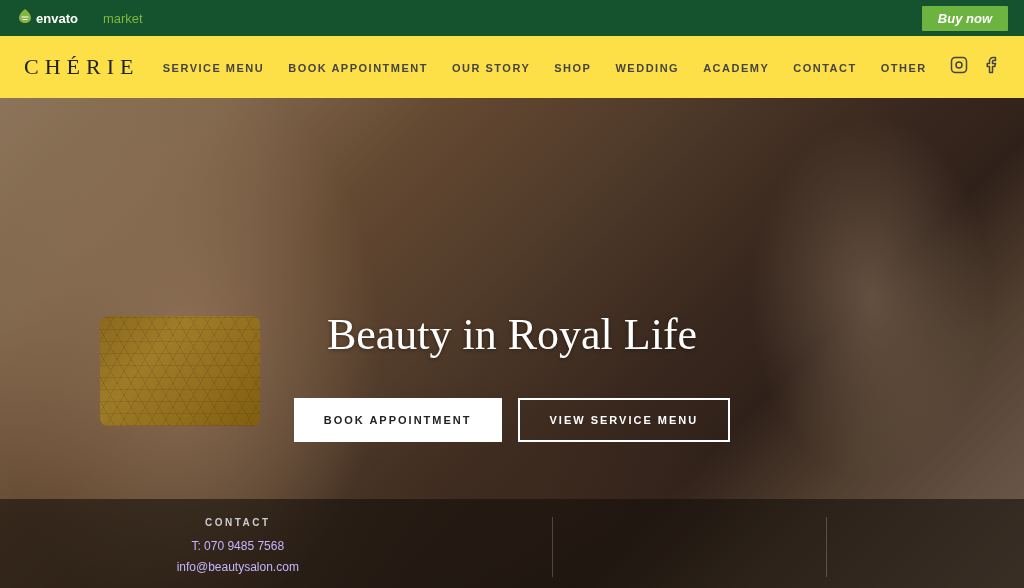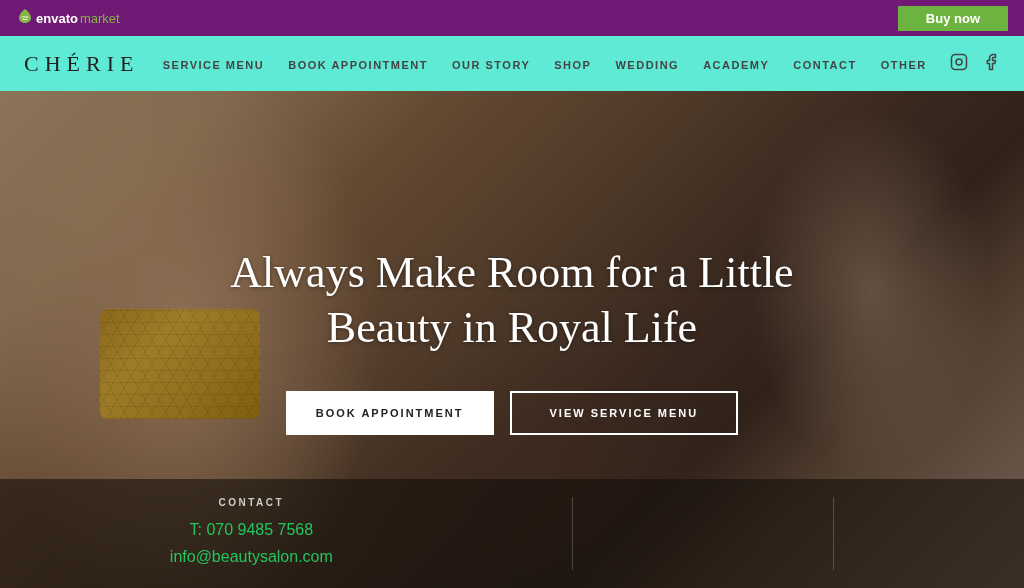--- a/index.html
+++ b/index.html
@@ -7,21 +7,21 @@
     body {
       font-family: 'Georgia', serif;
       width: 1024px;
       height: 588px;
       overflow: hidden;
       position: relative;
     }
 
     
     .envato-bar {
-      background: #701a75;
+      background: #14532d;
       height: 36px;
       display: flex;
       align-items: center;
       justify-content: space-between;
       padding: 0 16px;
       position: relative;
       z-index: 100;
     }
 
     .envato-logo {
@@ -40,38 +40,40 @@
       color: white;
       font-size: 13px;
       font-family: Arial, sans-serif;
       font-weight: bold;
     }
 
     .envato-logo-market {
       color: #82b541;
       font-size: 13px;
       font-family: Arial, sans-serif;
+      margin-left: 23px;
     }
 
     .buy-now-btn {
       background: #6db33f;
       color: white;
       border: none;
-      padding: 5px 28px;
+      padding: 5px 16px;
       font-size: 13px;
       font-family: Arial, sans-serif;
       font-weight: bold;
       border-radius: 1px;
       cursor: pointer;
+      font-style: italic;
     }
 
     
     .nav-bar {
-      background: #5eead4;
-      height: 55px;
+      background: #fde047;
+      height: 62px;
       display: flex;
       align-items: center;
       justify-content: space-between;
       padding: 0 24px;
       position: relative;
       z-index: 100;
     }
 
     .site-logo {
       font-size: 22px;
@@ -214,21 +216,21 @@
       font-family: Arial, sans-serif;
       font-weight: bold;
       text-transform: uppercase;
       cursor: pointer;
     }
 
     .btn-view {
       background: transparent;
       color: white;
       border: 2px solid white;
-      padding: 14px 38px;
+      padding: 14px 30px;
       font-size: 11px;
       letter-spacing: 2px;
       font-family: Arial, sans-serif;
       font-weight: bold;
       text-transform: uppercase;
       cursor: pointer;
     }
 
     
     .info-bar {
@@ -250,24 +252,24 @@
       font-size: 10px;
       letter-spacing: 2.5px;
       text-transform: uppercase;
       font-family: Arial, sans-serif;
       font-weight: bold;
       margin-bottom: 8px;
       color: #ccc;
     }
 
     .info-text {
-      font-size: 16px;
+      font-size: 12px;
       font-family: Arial, sans-serif;
       line-height: 1.7;
-      color: #22c55e;
+      color: #c4b5fd;
     }
 
     .info-divider {
       width: 1px;
       background: rgba(255,255,255,0.2);
       margin: 0 20px;
     }
   </style>
 </head>
 <body>
@@ -317,21 +319,21 @@
 <section class="hero">
   <div class="hero-bg"></div>
   <div class="hero-face-overlay"></div>
 
   <div class="honey-patch"></div>
 
   <div class="hero-overlay"></div>
 
   <div class="hero-content">
     <h1 class="hero-headline">
-      <span>Always Make Room for a Little</span><br>
+      <br>
       <span>Beauty in Royal Life</span>
     </h1>
     <div class="hero-buttons">
       <button class="btn-book">BOOK APPOINTMENT</button>
       <button class="btn-view">VIEW SERVICE MENU</button>
     </div>
   </div>
 
   <div class="info-bar">
     <div class="info-section">

